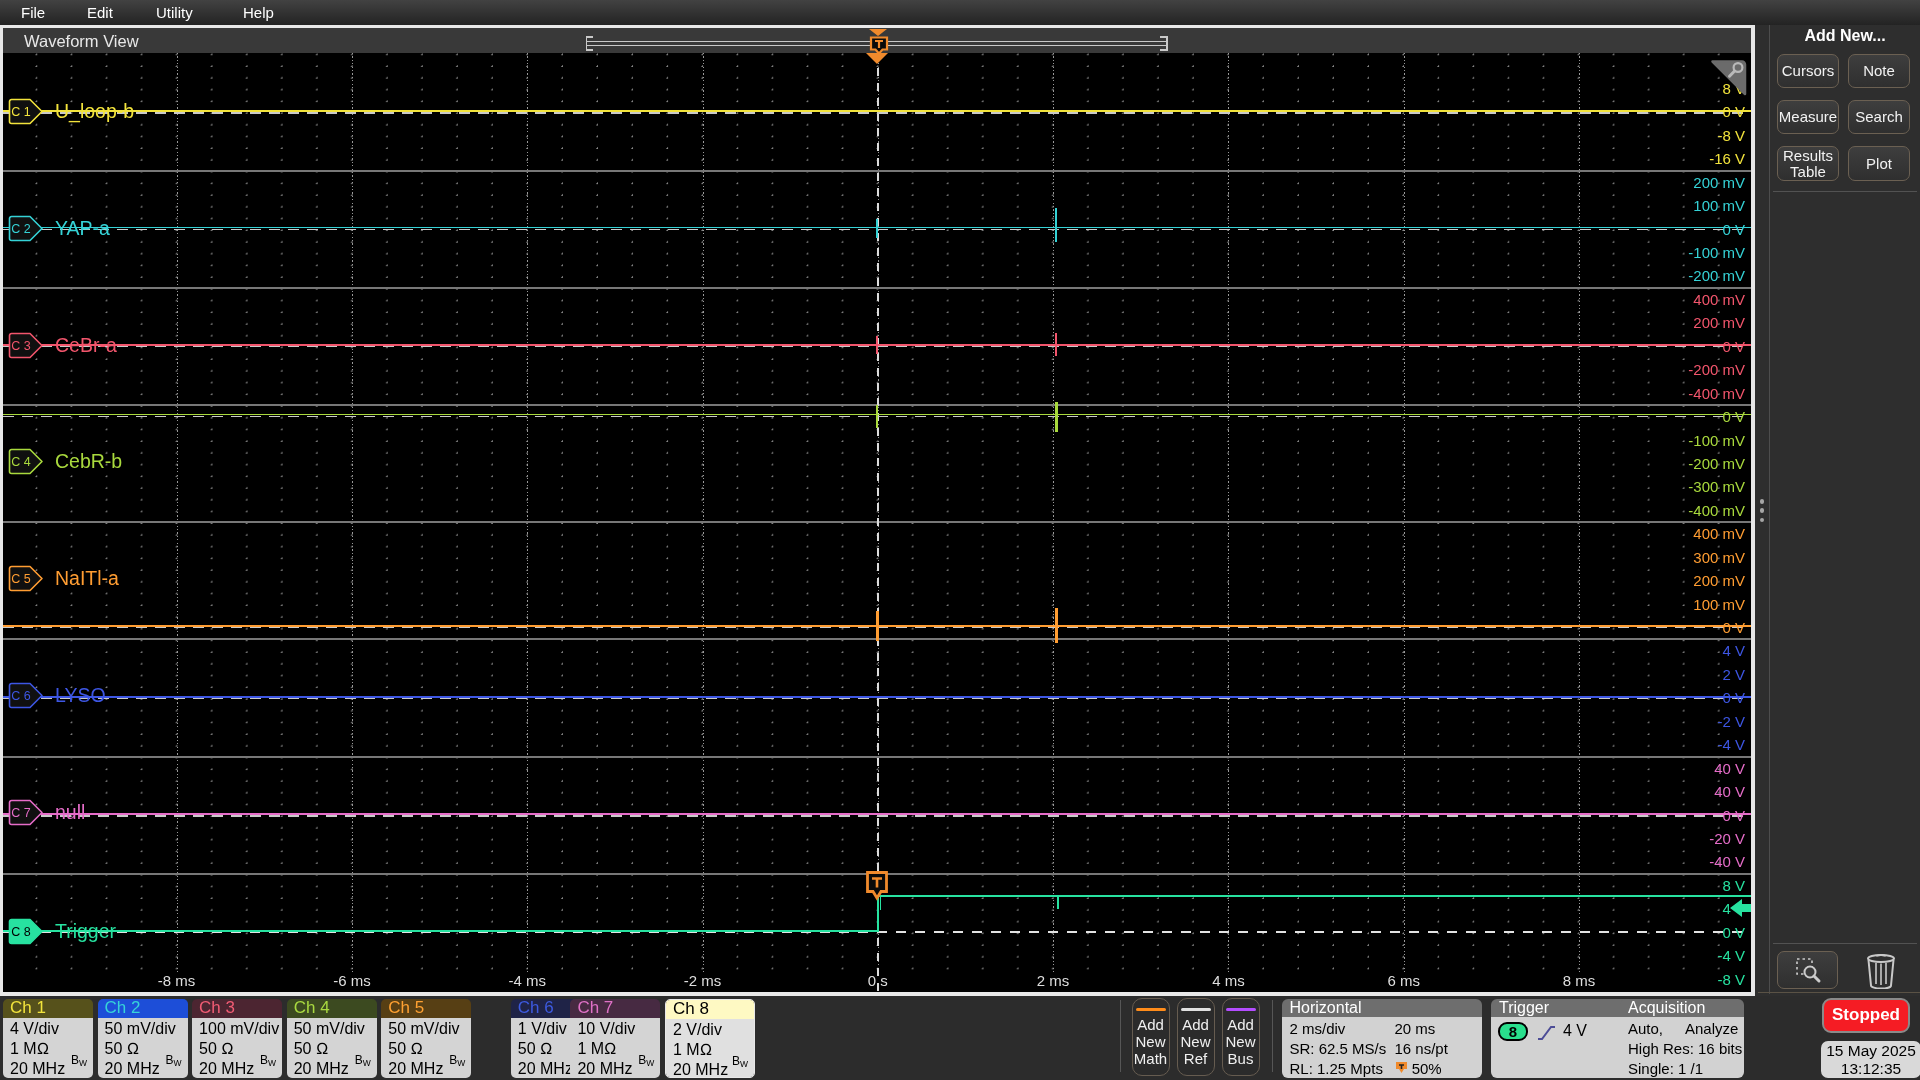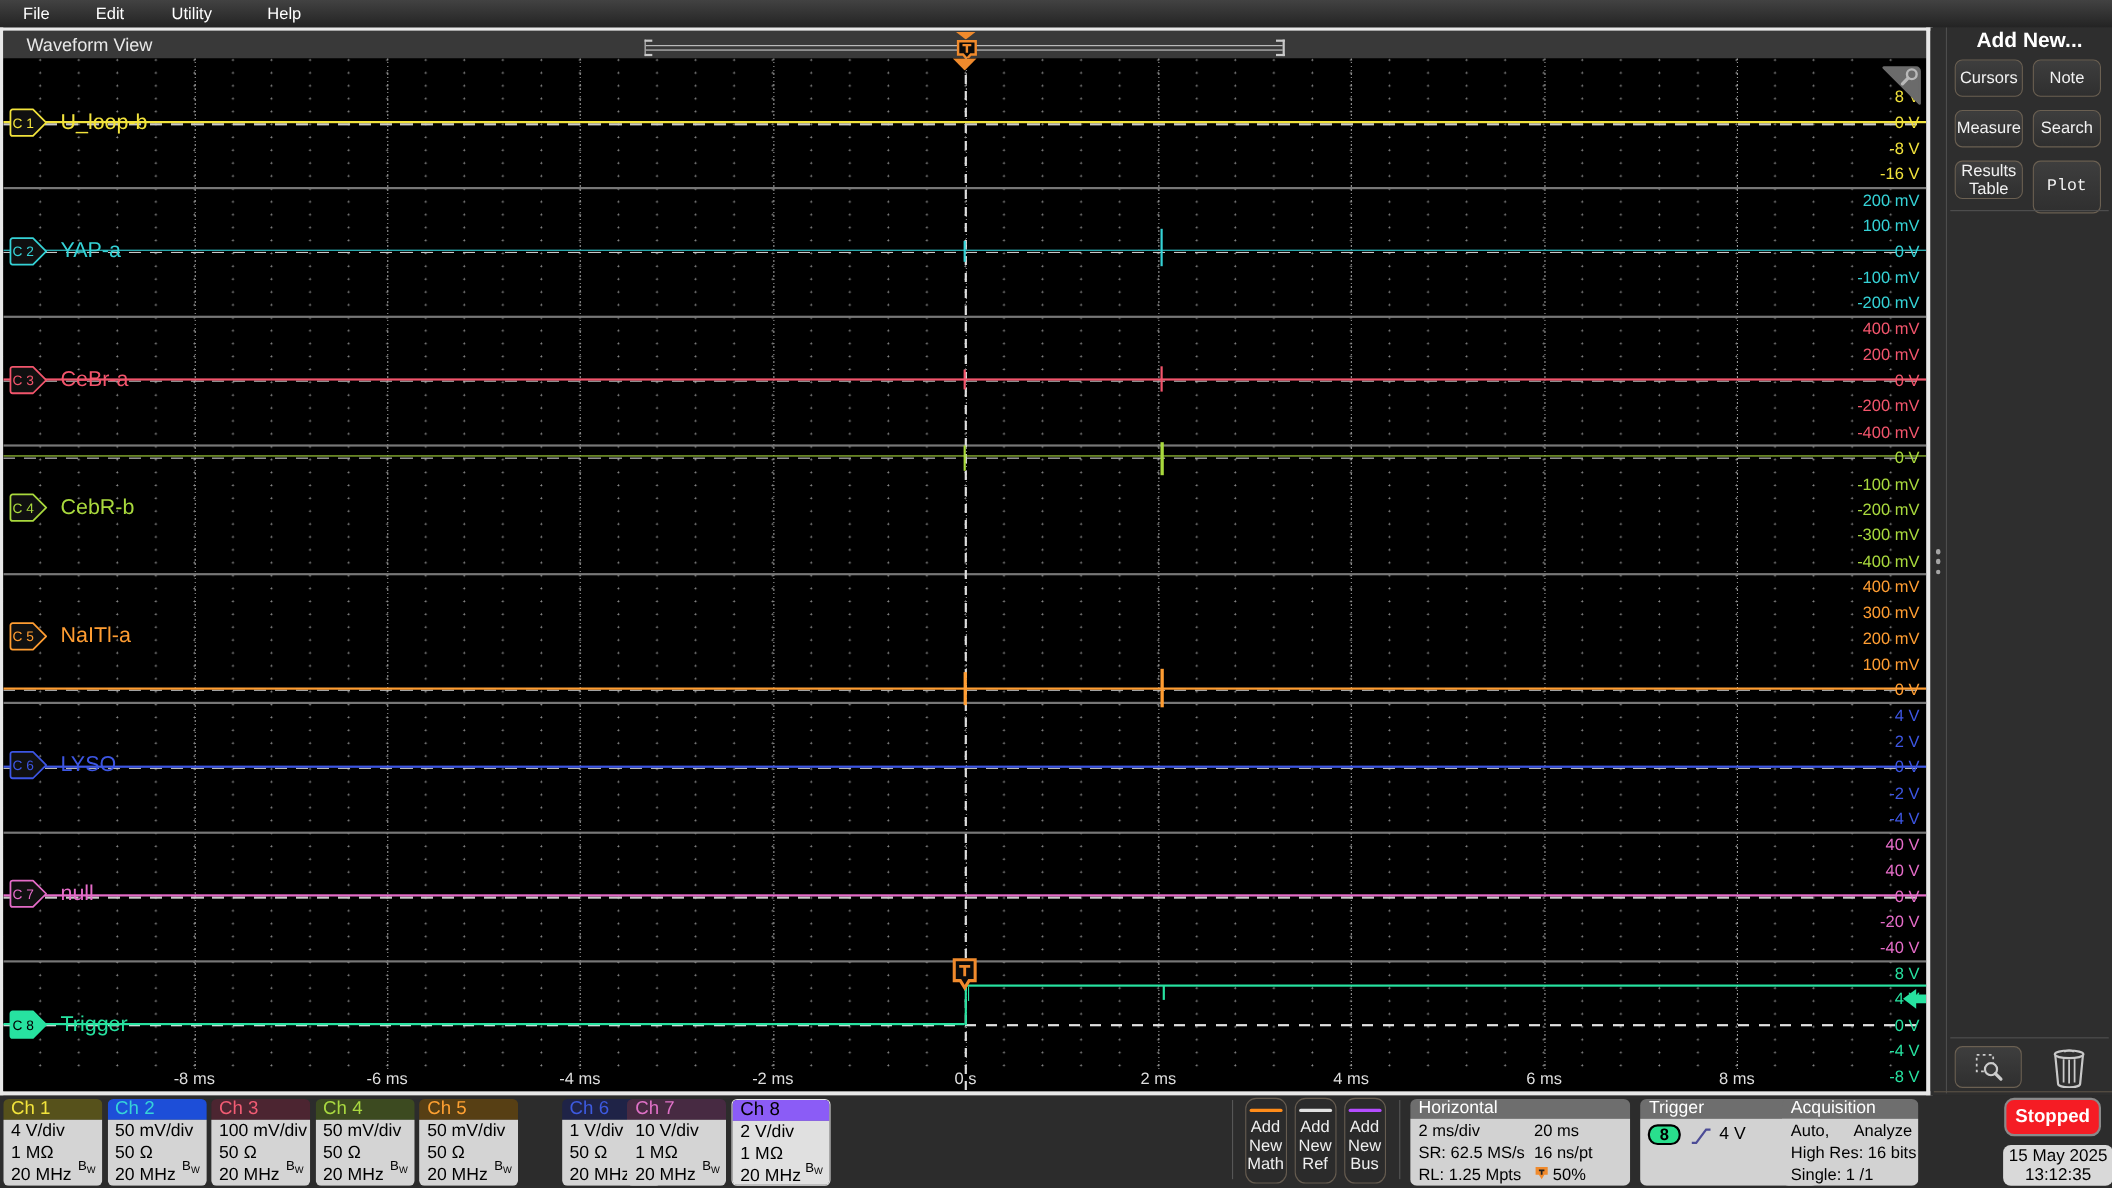--- a/index.html
+++ b/index.html
@@ -249,27 +249,27 @@
 <path d="M8 7.5 H18 M13 7.5 V16.5" stroke="#f08a2c" stroke-width="2.6" fill="none"></path>
 </svg>
 <svg class="spike" style="left:863px;top:0" width="22" height="11" viewBox="0 0 22 11">
           <path d="M0 0 H22 L11 11 Z" fill="#f08a2c"></path>
         </svg>
       </div>
   </div>
 
   <div id="rpanel" class="abs">
     <div class="edge"></div>
-    <div style="position:absolute;left:15px;top:0;width:150px;text-align:center;color:#fff;font-weight:bold;font-size:19px;top:2px;">Add New...</div>
+    <div style="position:absolute;left:15px;top:0;width:150px;text-align:center;color:#fff;font-weight:bold;font-size:16px;top:2px;">Add New...</div>
     <div class="rbtn" style="left:22px; top:29px;">Cursors</div>
     <div class="rbtn" style="left:93px; top:29px;">Note</div>
     <div class="rbtn" style="left:22px; top:75px;">Measure</div>
     <div class="rbtn" style="left:93px; top:75px;">Search</div>
     <div class="rbtn" style="left:22px; top:121px; height:35px;">Results<br>Table</div>
-    <div class="rbtn" style="left:93px; top:121px; height:48px;font-family:Liberation Mono, monospace;">Plot</div>
+    <div class="rbtn" style="left:93px; top:121px; height:35px;">Plot</div>
     <div style="position:absolute;left:18px;top:165.5px;width:144px;height:1px;background:#525252;"></div>
     <div style="position:absolute;left:18px;top:917.5px;width:144px;height:1px;background:#525252;"></div>
     <div style="position:absolute;left:3px;top:967px;width:162px;height:1px;background:#5a5245;"></div>
 <div class="rbtn" style="left:22px;top:926px;width:61px;height:38px;">
 <svg width="40" height="28" viewBox="0 0 40 28">
 <rect x="9" y="3" width="15" height="15" fill="none" stroke="#cccccc" stroke-width="1.6" stroke-dasharray="2.5 3"></rect>
 <circle cx="22" cy="16" r="5.5" fill="#3a3a3a" stroke="#cccccc" stroke-width="2"></circle>
 <line x1="26" y1="20" x2="31" y2="25" stroke="#cccccc" stroke-width="3" stroke-linecap="round"></line>
 </svg>
       </div>
@@ -306,21 +306,21 @@
 </div>
 <div class="chbadge" style="left:475.8px;margin-left:35px;">
 <div class="hd" style="background:#1f2347;color:#3d5ae0;">Ch 6</div>
 <div class="bd" style="background:#d4d4d4;">1 V/div<br>50 Ω<br>20 MHz<span class="bw">B<span>W</span></span></div>
 </div>
 <div class="chbadge" style="left:570.4px;">
 <div class="hd" style="background:#472a42;color:#e071c7;">Ch 7</div>
 <div class="bd" style="background:#d4d4d4;">10 V/div<br>1 MΩ<br>20 MHz<span class="bw">B<span>W</span></span></div>
 </div>
 <div class="chbadge" style="left:665.0px;border:1px solid #e8e8e8;">
-<div class="hd" style="background:#8b5cf6;color:#000000;">Ch 8</div>
+<div class="hd" style="background:#fef9c3;color:#000000;">Ch 8</div>
 <div class="bd" style="background:#e0e0e0;">2 V/div<br>1 MΩ<br>20 MHz<span class="bw">B<span>W</span></span></div>
 </div>
 <div class="addbtn" style="left:1131.5px;">
 <div class="cline" style="background:#ff8c1a;"></div>Add<br>New<br>Math</div>
 <div class="addbtn" style="left:1176.5px;">
 <div class="cline" style="background:#e0e0e0;"></div>Add<br>New<br>Ref</div>
 <div class="addbtn" style="left:1221.5px;">
 <div class="cline" style="background:#b44dff;"></div>Add<br>New<br>Bus</div>
 <div class="panel" style="left:1281.5px;width:200.5px;">
 <div class="hd">Horizontal</div>

